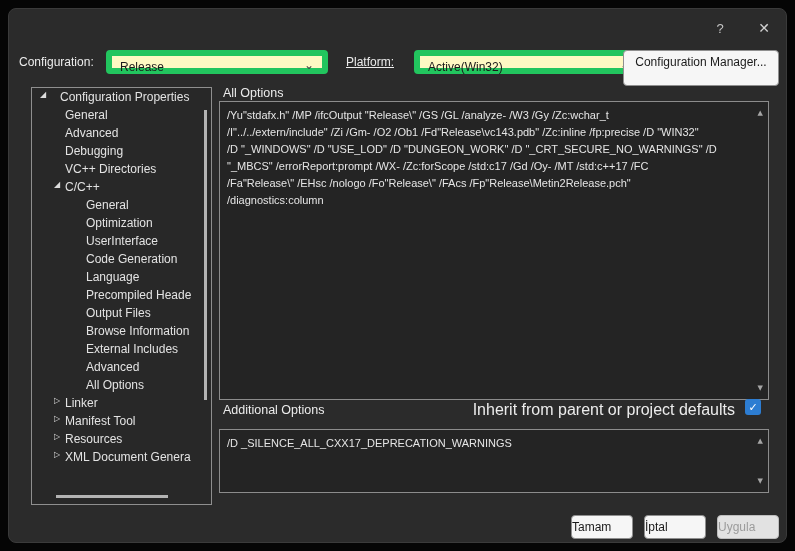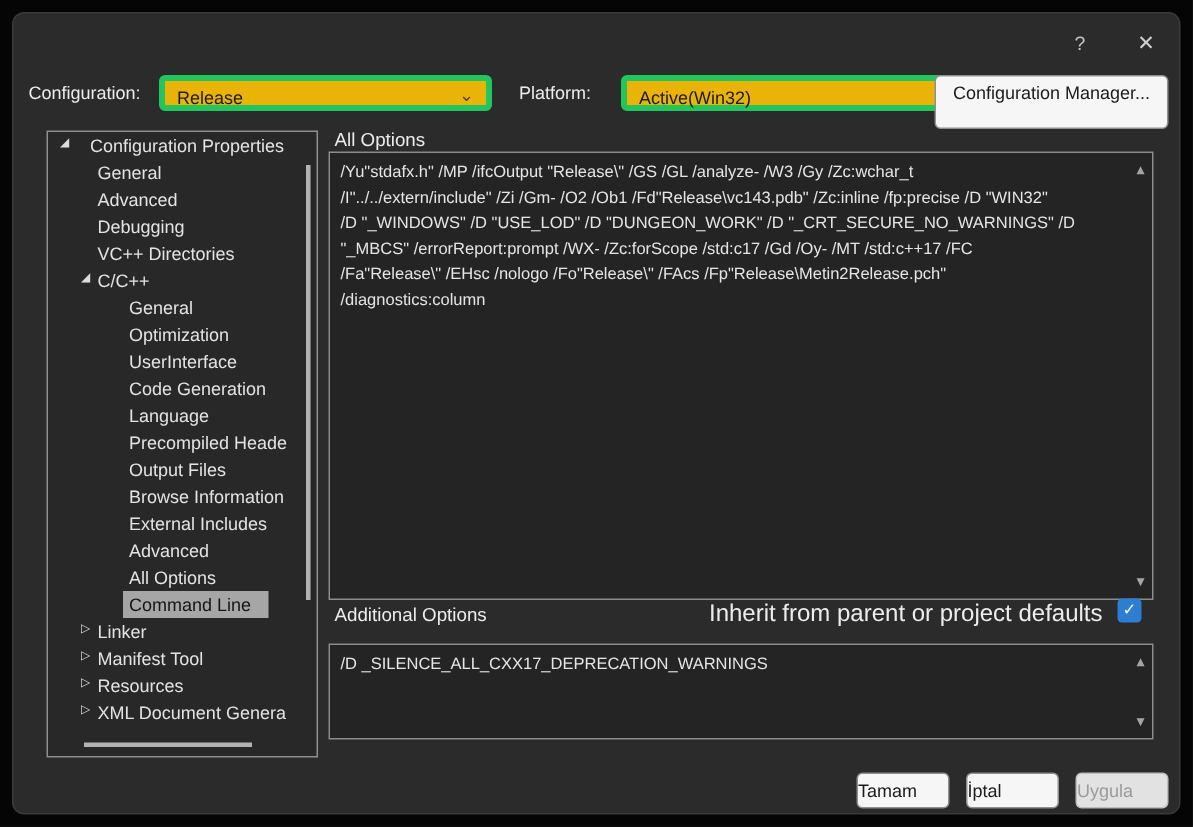--- a/index.html
+++ b/index.html
@@ -10,21 +10,21 @@
 
   
   .title { position:absolute; left:22px; top:12px; font-size:12.5px; color:#9e9e9e; }
   .help  { position:absolute; left:700px; top:9px; width:22px; height:22px; text-align:center;
            line-height:22px; color:#c4c4c4; font-size:13px; }
   .close { position:absolute; left:742px; top:8px; width:26px; height:22px; text-align:center;
            line-height:22px; color:#d0d0d0; font-size:14px; }
 
   
   .lbl { position:absolute; font-size:12px; color:#ececec; line-height:24px; }
-  .combo { position:absolute; top:41px; height:24px; background:#eab308; border:4px solid #22c55e;
+  .combo { position:absolute; top:41px; height:24px; background:#fef9c3; border:6px solid #22c55e;
            border-radius:4px; color:#1b1b1b; font-size:12px; line-height:22px; padding-left:8px; }
   .combo .chev { position:absolute; right:8px; top:-2px; color:#444; font-size:12px; }
   .btn { position:absolute; height:36px; background:#f6f6f6; border:1px solid #8f8f8f;
          border-radius:4px; color:#1b1b1b; font-size:12px; text-align:center; line-height:22px; }
 
   
   .tree { position:absolute; left:22px; top:78px; width:181px; height:418px;
           background:#282828; border:1px solid #8f8f8f; overflow:hidden; }
   .tree-row { position:relative; height:18px; font-size:12px; color:#e3e3e3; white-space:nowrap; }
   .arrow { position:absolute; top:2px; width:12px; text-align:center; font-size:8px;
@@ -64,21 +64,21 @@
 <div class="dialog">
 
   <div class="help">?</div>
   <div class="close">✕</div>
 
   <div class="lbl" style="left:10px; top:41px;">Configuration:</div>
   <div class="combo" style="left:97px; width:222px;">
     <span>Release</span>
     <span class="chev">⌄</span>
   </div>
-  <div class="lbl" style="left:337px; top:41px;">Platform:</div>
+  <div class="lbl" style="left:337px; top:41px;text-decoration:underline;">Platform:</div>
   <div class="combo" style="left:405px; width:230px;">
     <span>Active(Win32)</span>
     <span class="chev">⌄</span>
   </div>
   <div class="btn" style="left:614px; top:41px; width:156px;">Configuration Manager...</div>
 
   <div class="tree">
     <div class="tree-row lvl0">
         <span class="arrow">◢</span>
         <span class="tlabel">Configuration Properties</span>
@@ -140,24 +140,20 @@
         <span class="tlabel">External Includes</span>
       </div>
       <div class="tree-row lvl2">
         <span class="arrow"></span>
         <span class="tlabel">Advanced</span>
       </div>
       <div class="tree-row lvl2">
         <span class="arrow"></span>
         <span class="tlabel">All Options</span>
       </div>
-      <div class="tree-row lvl2 selected">
-        <span class="arrow"></span>
-        <span class="tlabel">Command Line</span>
-      </div>
       <div class="tree-row lvl1">
         <span class="arrow">▷</span>
         <span class="tlabel">Linker</span>
       </div>
       <div class="tree-row lvl1">
         <span class="arrow">▷</span>
         <span class="tlabel">Manifest Tool</span>
       </div>
       <div class="tree-row lvl1">
         <span class="arrow">▷</span>

